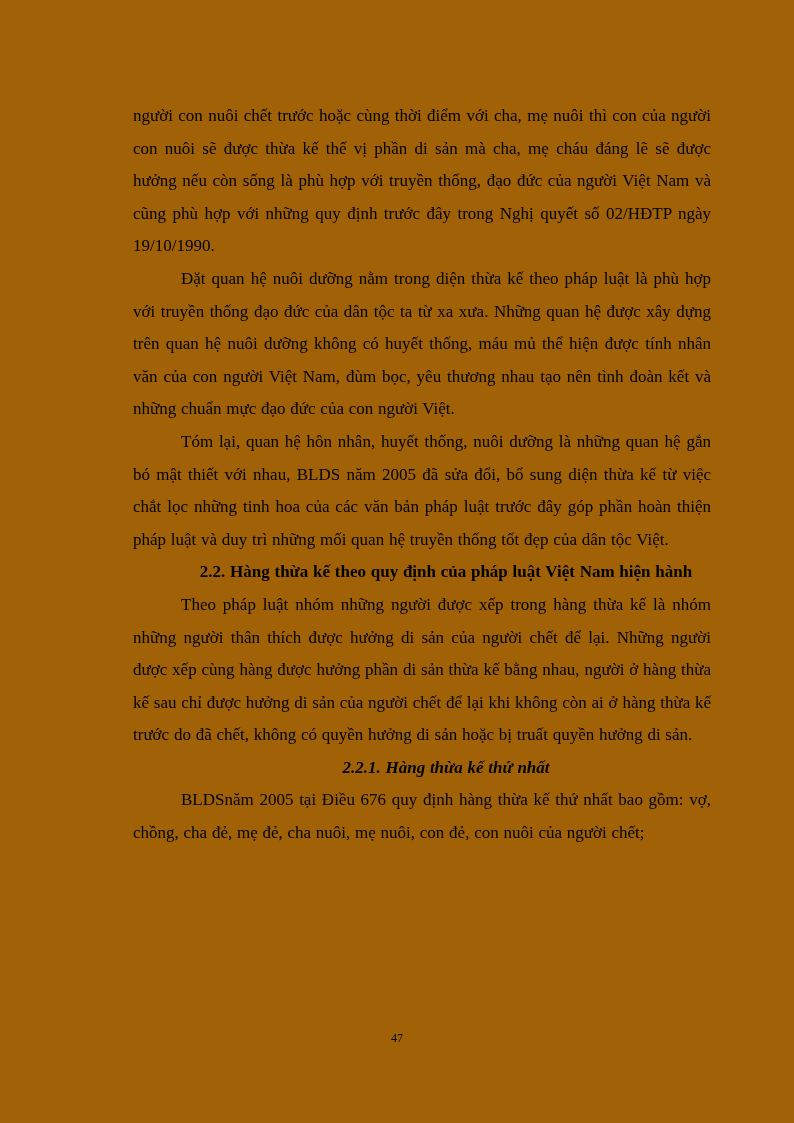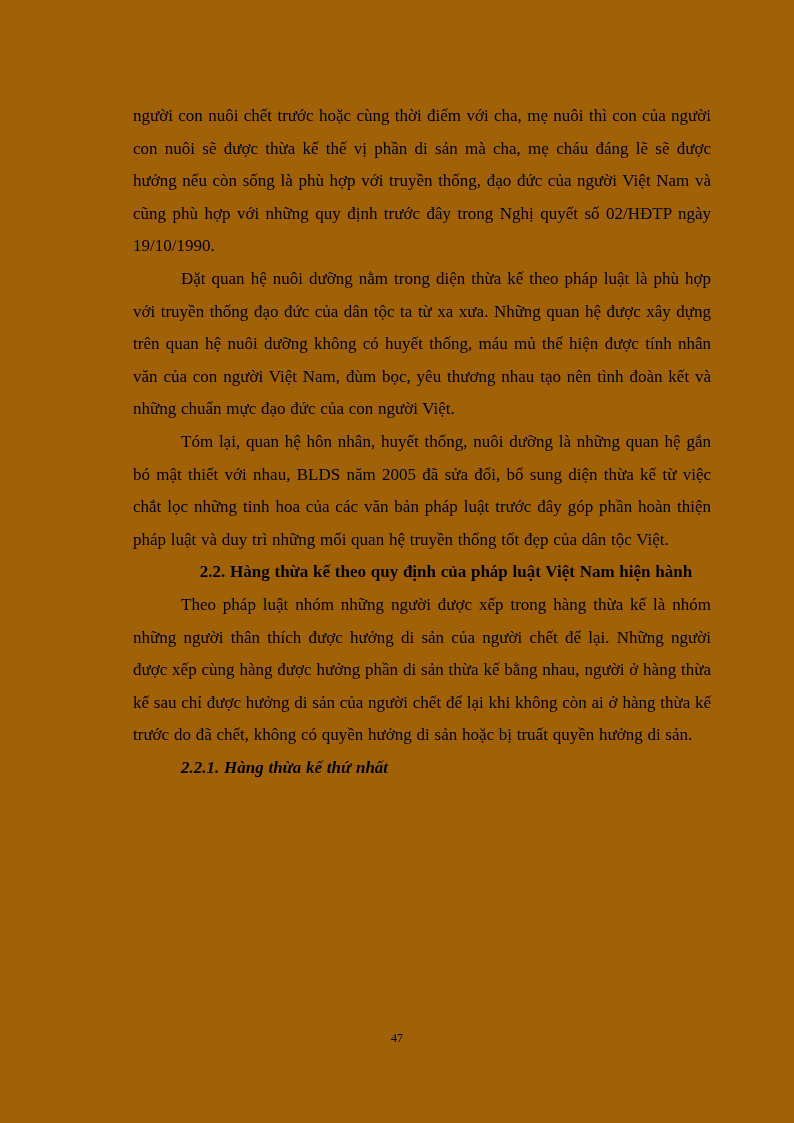--- a/index.html
+++ b/index.html
@@ -33,21 +33,21 @@
     .content p.no-indent {
       text-indent: 0;
     }
     .content p.heading {
       font-weight: bold;
       text-align: center;
     }
     .content p.subheading {
       font-weight: bold;
       font-style: italic;
-      text-align: left;
+      text-align: center;
     }
     .page-number {
       position: absolute;
       top: 1028px;
       left: 0;
       width: 794px;
       text-align: center;
       font-size: 12px;
       line-height: 20px;
     }
@@ -56,16 +56,17 @@
 <body>
 
 <div class="page">
   <div class="content">
     <p class="no-indent">người con nuôi chết trước hoặc cùng thời điểm với cha, mẹ nuôi thì con của người con nuôi sẽ được thừa kế thế vị phần di sản mà cha, mẹ cháu đáng lẽ sẽ được hưởng nếu còn sống là phù hợp với truyền thống, đạo đức của người Việt Nam và cũng phù hợp với những quy định trước đây trong Nghị quyết số 02/HĐTP ngày 19/10/1990.</p>
     <p>Đặt quan hệ nuôi dưỡng nằm trong diện thừa kế theo pháp luật là phù hợp với truyền thống đạo đức của dân tộc ta từ xa xưa. Những quan hệ được xây dựng trên quan hệ nuôi dưỡng không có huyết thống, máu mủ thể hiện được tính nhân văn của con người Việt Nam, đùm bọc, yêu thương nhau tạo nên tình đoàn kết và những chuẩn mực đạo đức của con người Việt.</p>
     <p>Tóm lại, quan hệ hôn nhân, huyết thống, nuôi dưỡng là những quan hệ gắn bó mật thiết với nhau, BLDS năm 2005 đã sửa đổi, bổ sung diện thừa kế từ việc chắt lọc những tinh hoa của các văn bản pháp luật trước đây góp phần hoàn thiện pháp luật và duy trì những mối quan hệ truyền thống tốt đẹp của dân tộc Việt.</p>
     <p class="heading">2.2. Hàng thừa kế theo quy định của pháp luật Việt Nam hiện hành</p>
     <p>Theo pháp luật nhóm những người được xếp trong hàng thừa kế là nhóm những người thân thích được hưởng di sản của người chết để lại. Những người được xếp cùng hàng được hưởng phần di sản thừa kế bằng nhau, người ở hàng thừa kế sau chỉ được hưởng di sản của người chết để lại khi không còn ai ở hàng thừa kế trước do đã chết, không có quyền hưởng di sản hoặc bị truất quyền hưởng di sản.</p>
     <p class="subheading">2.2.1. Hàng thừa kế thứ nhất</p>
+    <p>BLDSnăm 2005 tại Điều 676 quy định hàng thừa kế thứ nhất bao gồm: vợ, chồng, cha đẻ, mẹ đẻ, cha nuôi, mẹ nuôi, con đẻ, con nuôi của người chết;</p>
   </div>
 
   <div class="page-number">47</div>
 </div>
 
 </body></html>

